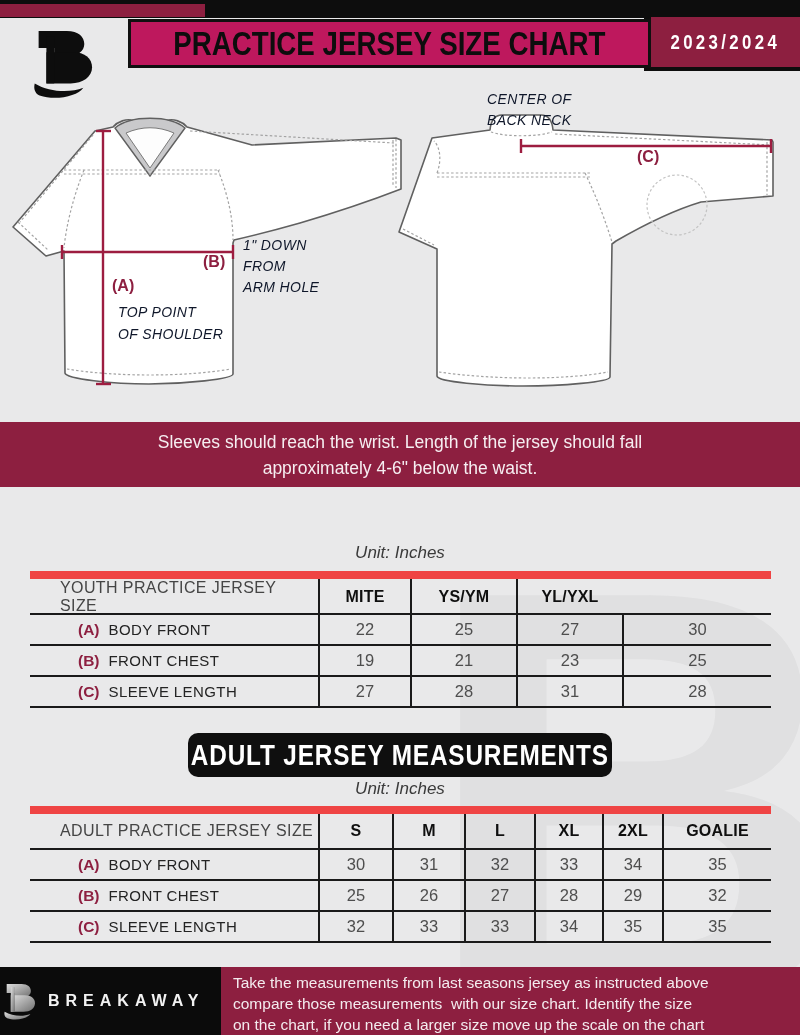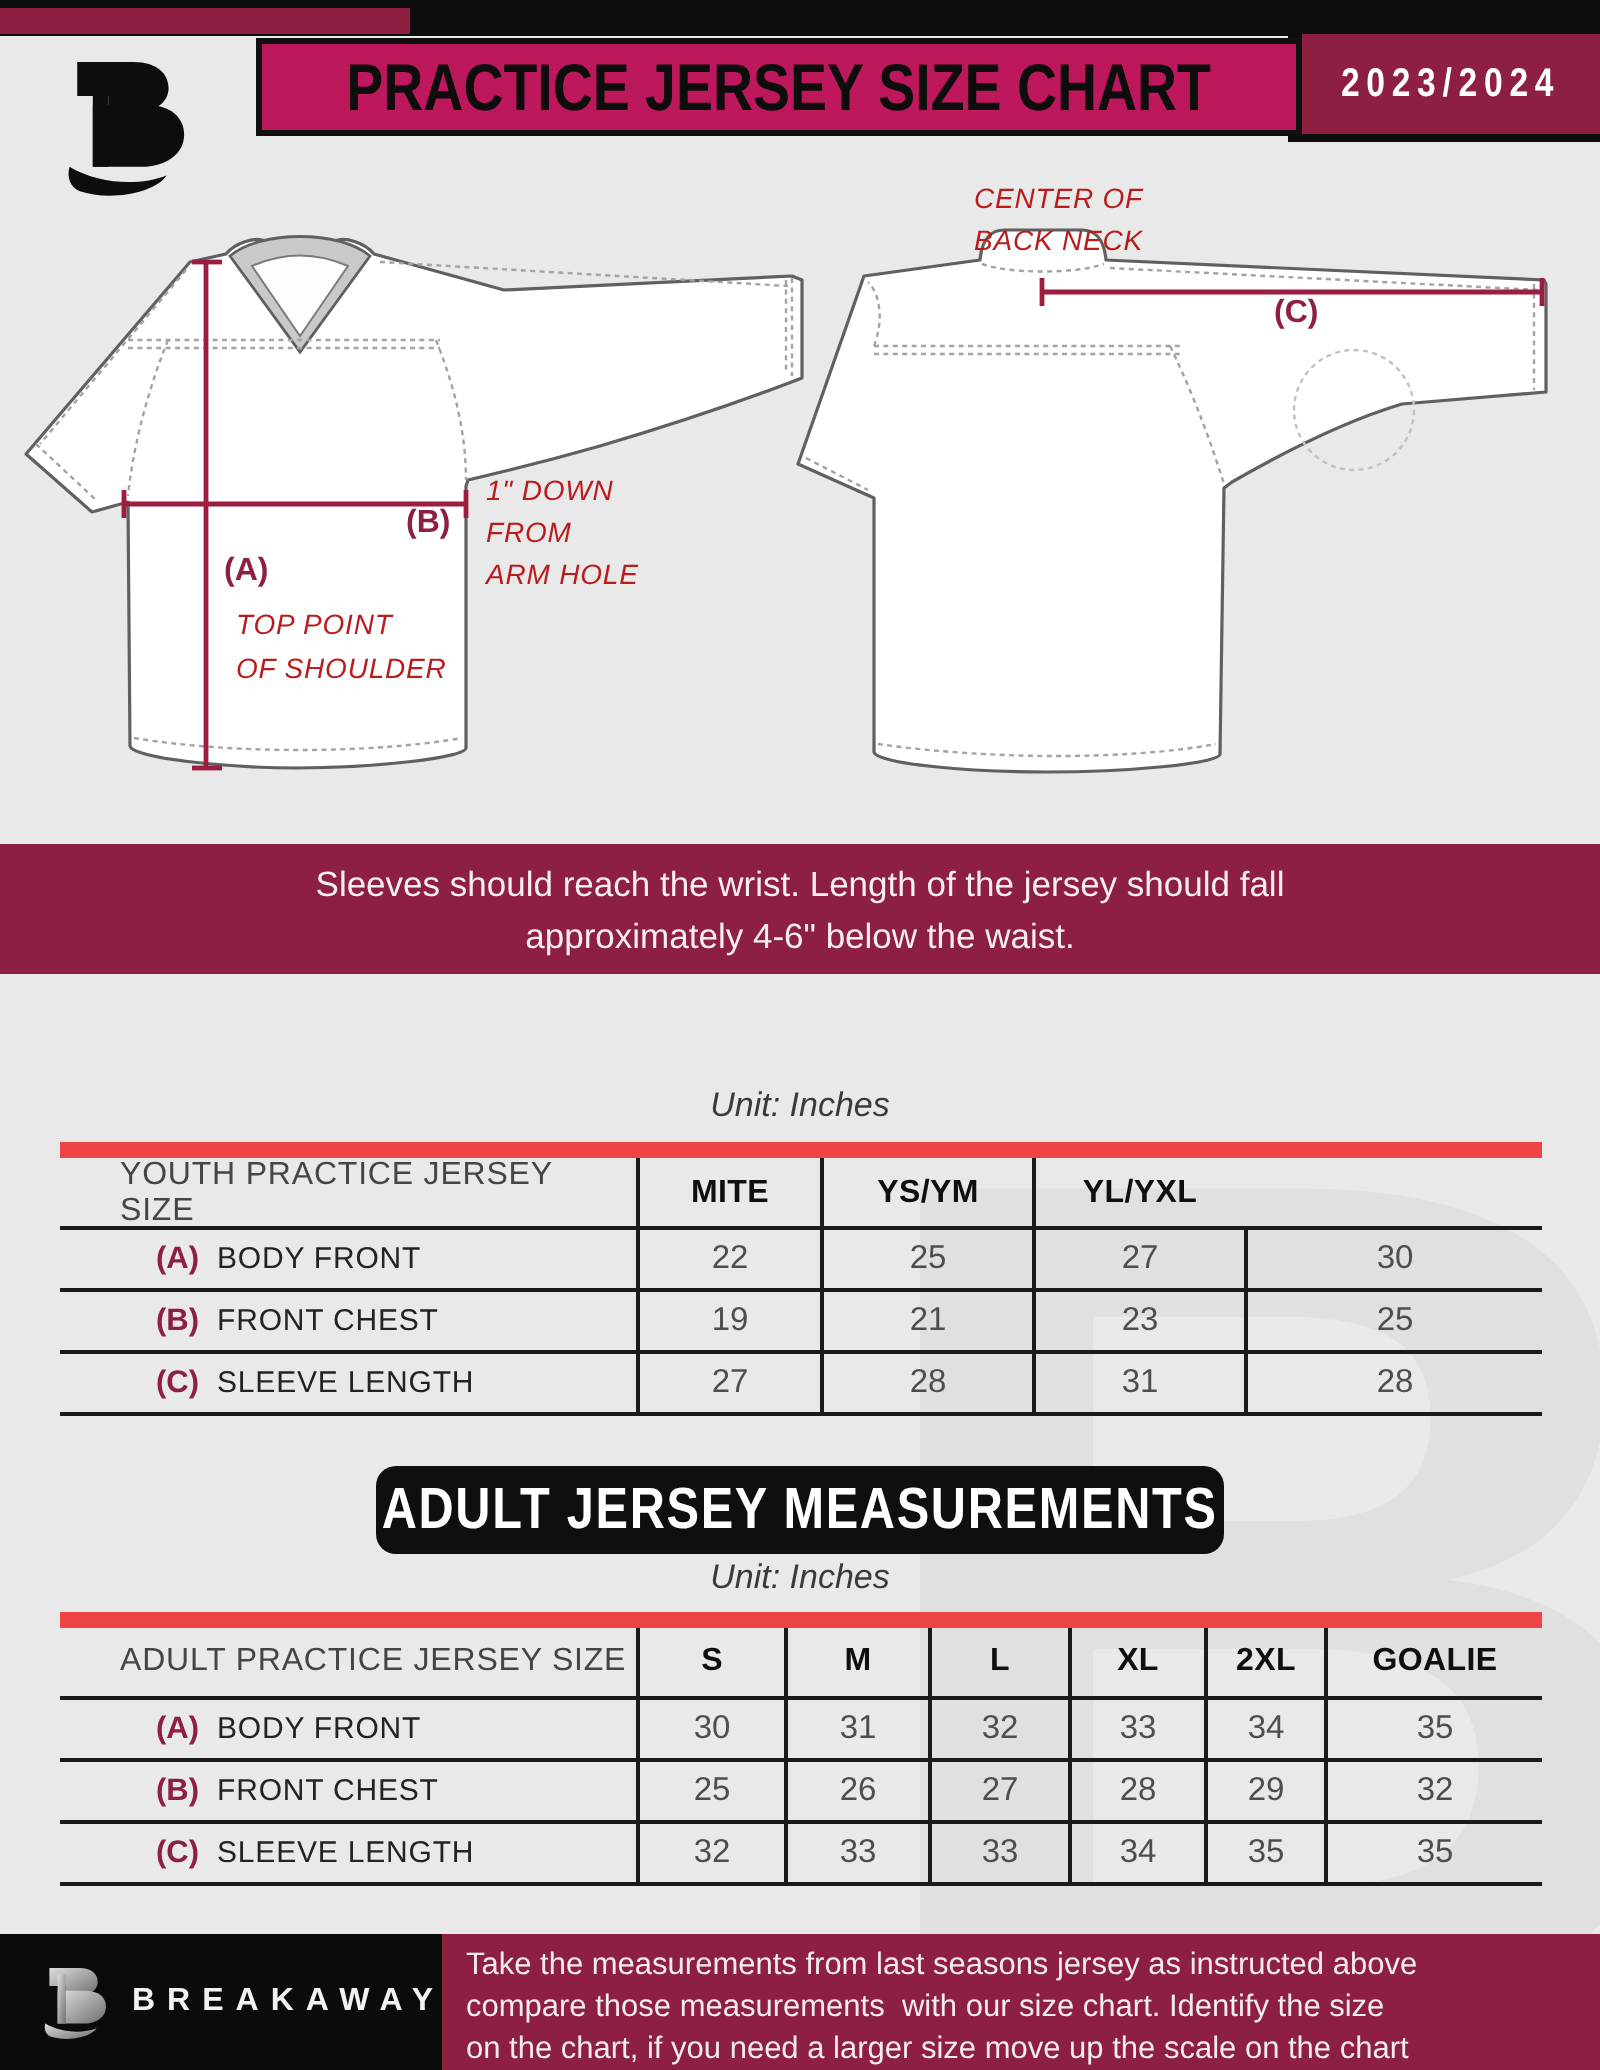--- a/index.html
+++ b/index.html
@@ -21,21 +21,21 @@
   .logo-main{position:absolute;top:24px;left:26px;width:68px;height:78px;z-index:2;}
 
   
   .watermark{position:absolute;top:500px;left:420px;font-size:600px;line-height:1;font-weight:700;
              color:rgba(70,70,70,0.055);z-index:0;pointer-events:none;}
 
   
   .front-svg{position:absolute;top:100px;left:0;width:420px;height:300px;z-index:1;}
   .back-svg{position:absolute;top:105px;left:390px;width:395px;height:295px;z-index:1;}
   .mkey{position:absolute;font-weight:800;font-size:16px;color:#8d1f40;z-index:2;}
-  .mtext{position:absolute;font-style:italic;font-size:14px;color:#b91c1c;letter-spacing:.4px;
+  .mtext{position:absolute;font-style:italic;font-size:14px;color:#0f172a;letter-spacing:.4px;
          line-height:21px;z-index:2;}
   .lbl-a-key{left:112px;top:277px;}
   .lbl-a-text{left:118px;top:301px;line-height:22px;}
   .lbl-b-key{left:203px;top:253px;}
   .lbl-b-text{left:243px;top:235px;}
   .lbl-c-key{left:637px;top:148px;}
   .lbl-neck{left:487px;top:89px;}
 
   
   .banner{position:absolute;top:422px;left:0;width:800px;height:65px;background:#8d1f40;
@@ -64,21 +64,21 @@
   .t-head .lcell{padding-left:30px;}
   .head-label{color:#454545;font-size:16px;letter-spacing:.4px;}
   .dcell{border-left:2px solid #1a1a1a;display:flex;align-items:center;justify-content:center;}
   .head-size{font-weight:700;font-size:16px;color:#0f0f0f;letter-spacing:.2px;}
   .val{font-size:16.5px;color:#4e4e4e;}
   .rkey{color:#8d1f40;font-weight:800;font-size:15.5px;margin-right:9px;}
   .rname{color:#232323;font-size:15px;letter-spacing:.4px;}
 
   
   .footer-black{position:absolute;top:967px;left:0;width:221px;height:68px;background:#0b0b0b;
-                display:flex;align-items:center;padding-left:18px;z-index:2;}
+                display:flex;align-items:center;z-index:2;}
   .footer-logo{width:36px;height:48px;margin-right:12px;flex:0 0 auto;}
   .brand-text{color:#f2f2f2;font-weight:700;font-size:16px;letter-spacing:6px;}
   .footer-maroon{position:absolute;top:967px;left:221px;width:579px;height:68px;background:#8d1f40;
                  padding:5px 6px 0 12px;z-index:2;}
   .footer-line{color:#f4ebee;font-size:15.5px;line-height:21px;white-space:pre-wrap;}
 </style>
 </head>
 <body>
 
 <div id="page">

